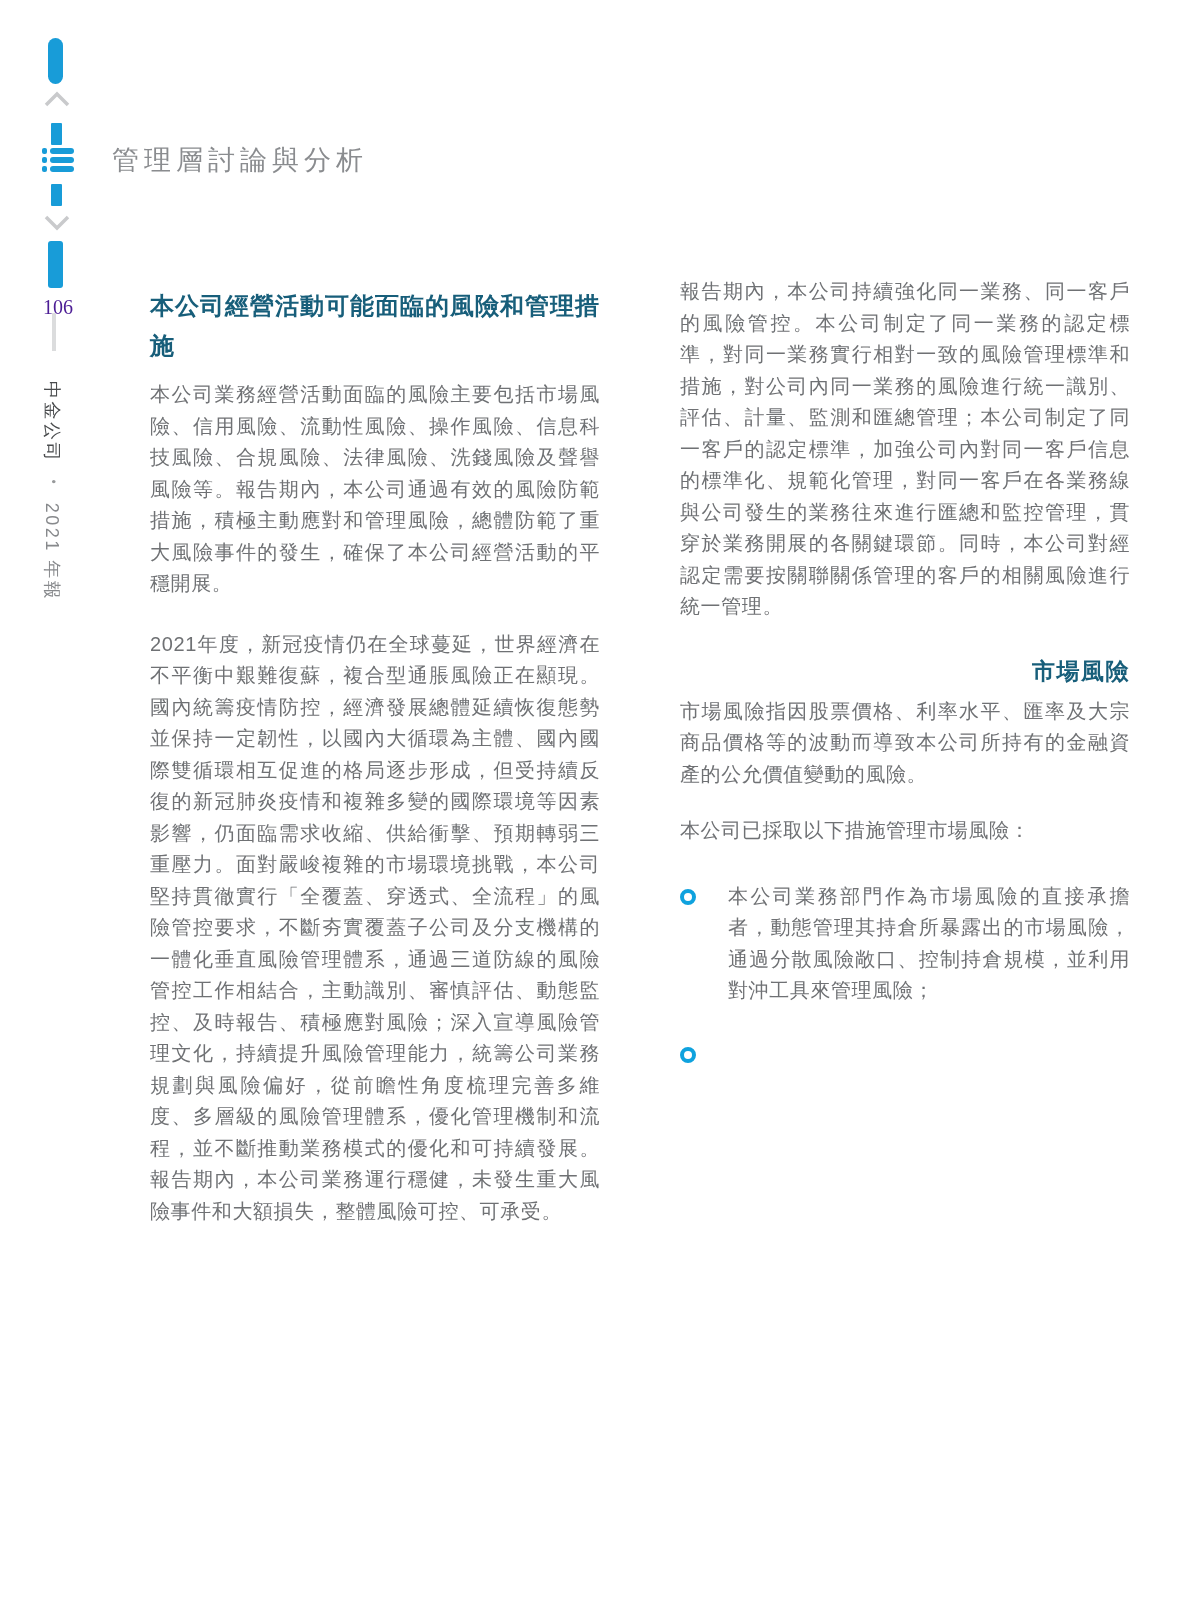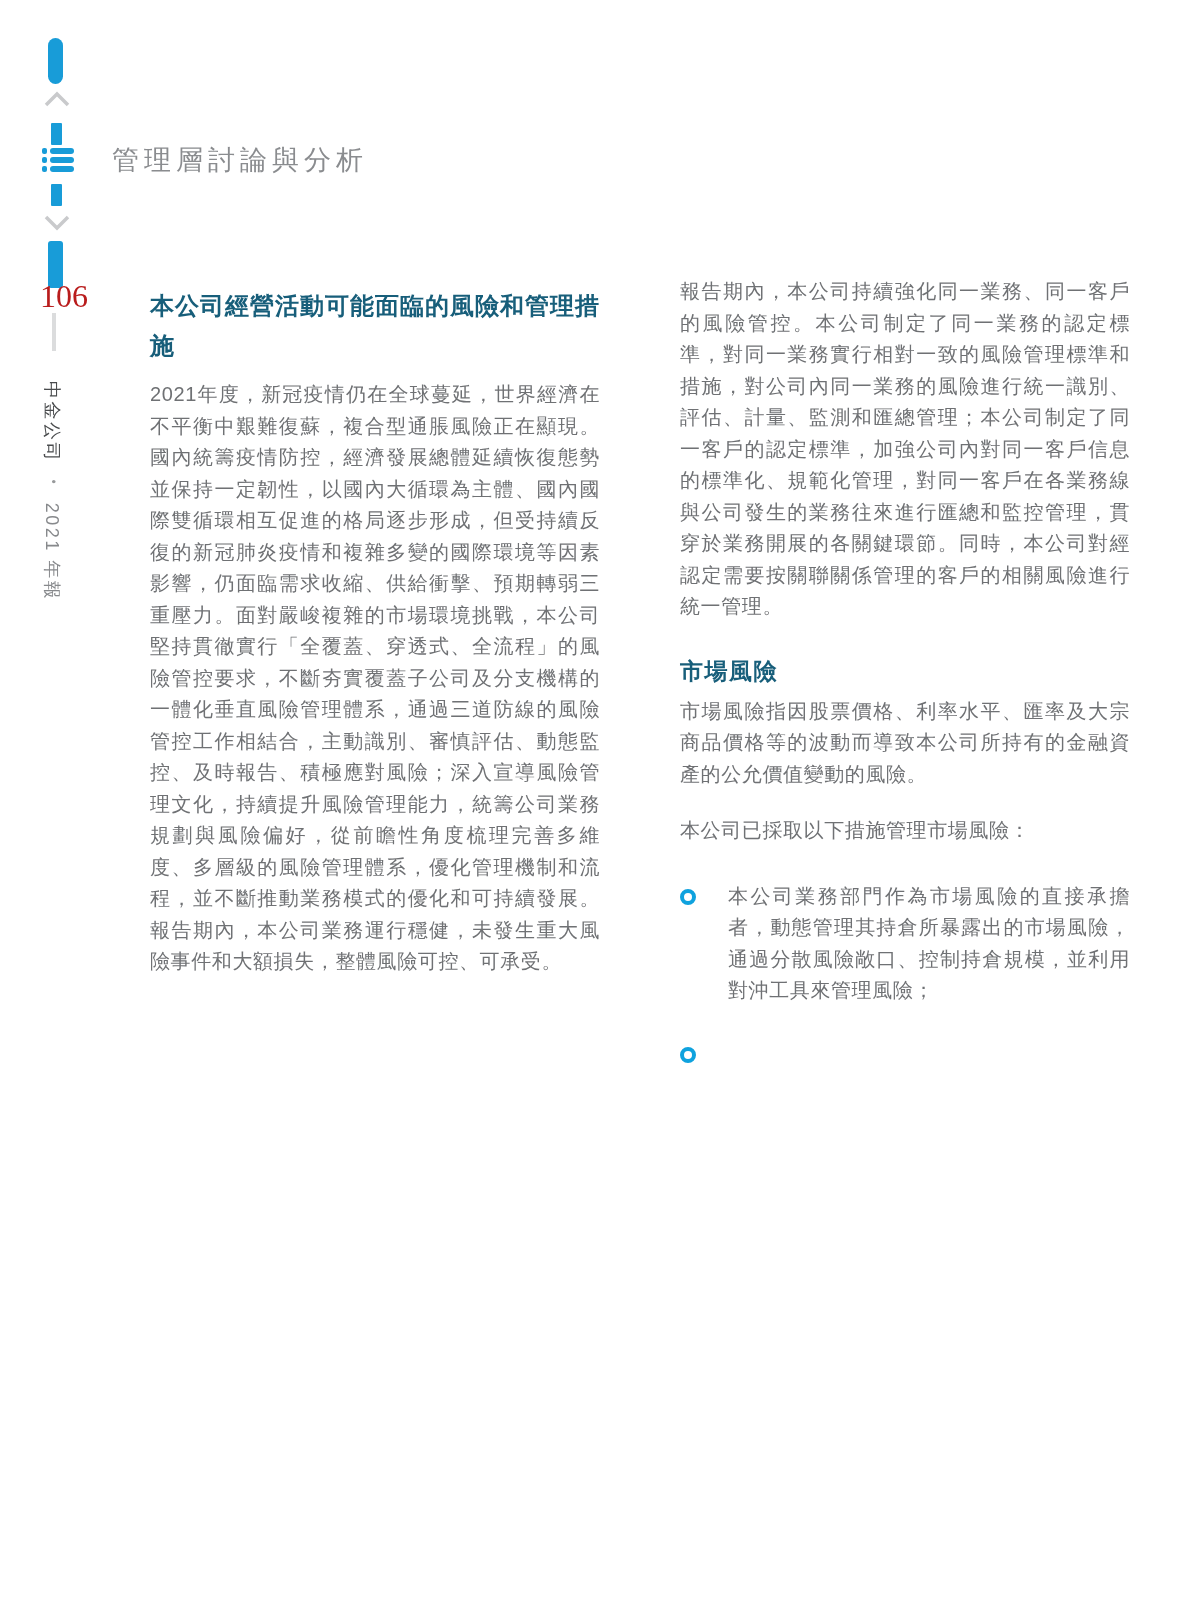--- a/index.html
+++ b/index.html
@@ -21,22 +21,22 @@
   .sq-2 { top:184px; }
   .list-icon { position:absolute; left:42px; top:148px; }
   .list-row { display:flex; align-items:center; height:6px; margin-bottom:3px; }
   .list-dot { width:5px; height:6px; background:#189CD8; border-radius:2px; margin-right:3px; }
   .list-bar { width:24px; height:6px; background:#189CD8; border-radius:3px; }
   .bar-bottom {
     position:absolute; left:48px; top:241px; width:15px; height:47px;
     background:#189CD8; border-radius:3px;
   }
   .page-number {
-    position:absolute; left:40px; top:278px; width:36px; text-align:center;
-    font-family:"Liberation Serif", serif; font-size:32px; color:#b91c1c;
+    position:absolute; left:40px; top:296px; width:36px; text-align:center;
+    font-family:"Liberation Serif", serif; font-size:20px; color:#4c1d95;
   }
   .page-number-rule {
     position:absolute; left:52px; top:313px; width:4px; height:38px; background:#DBDCDD;
   }
   .spine {
     position:absolute; left:64px; top:381px;
     transform:rotate(90deg); transform-origin:0 0;
     white-space:nowrap; font-size:18px; letter-spacing:2.5px;
   }
   .spine-company { color:#494B4D; }
@@ -60,21 +60,21 @@
     text-align:justify; text-justify:inter-ideograph; letter-spacing:0.6px;
   }
   .col p { margin:0; }
 
   .section-heading {
     color:#175E7A; font-size:24px; line-height:40px; font-weight:700;
     letter-spacing:1px; margin:0 0 13px 0; text-align:left;
   }
   .sub-heading {
     color:#175E7A; font-size:23px; line-height:30px; font-weight:700;
-    letter-spacing:1.5px; margin:33px 0 0 0; text-align:left;
+    letter-spacing:1.5px; margin:33px 0 0 0; text-align:right;
   }
 
   .col-left .p-first { margin-bottom:29px; }
   .col-right .market-def { margin-top:10px; }
   .col-right .measures-lead { margin-top:25px; }
 
   .bullet-list { list-style:none; margin:34px 0 0 0; padding:0; }
   .bullet-list li { position:relative; padding-left:48px;margin-top:28px; }
   .bullet-list li + li { margin-top:32px; }
   .ring {
@@ -127,20 +127,21 @@
       <span class="spine-company">中金公司</span>
       <span class="spine-sep">•</span>
       <span class="spine-year">2021 年報</span>
     </div>
   </div>
 
   <h1 class="header-title">管理層討論與分析</h1>
 
   <section class="col col-left">
     <h2 class="section-heading">本公司經營活動可能面臨的風險和管理措施</h2>
+    <p class="p-first">本公司業務經營活動面臨的風險主要包括市場風險、信用風險、流動性風險、操作風險、信息科技風險、合規風險、法律風險、洗錢風險及聲譽風險等。報告期內，本公司通過有效的風險防範措施，積極主動應對和管理風險，總體防範了重大風險事件的發生，確保了本公司經營活動的平穩開展。</p>
     <p>2021年度，新冠疫情仍在全球蔓延，世界經濟在不平衡中艱難復蘇，複合型通脹風險正在顯現。國內統籌疫情防控，經濟發展總體延續恢復態勢並保持一定韌性，以國內大循環為主體、國內國際雙循環相互促進的格局逐步形成，但受持續反復的新冠肺炎疫情和複雜多變的國際環境等因素影響，仍面臨需求收縮、供給衝擊、預期轉弱三重壓力。面對嚴峻複雜的市場環境挑戰，本公司堅持貫徹實行「全覆蓋、穿透式、全流程」的風險管控要求，不斷夯實覆蓋子公司及分支機構的一體化垂直風險管理體系，通過三道防線的風險管控工作相結合，主動識別、審慎評估、動態監控、及時報告、積極應對風險；深入宣導風險管理文化，持續提升風險管理能力，統籌公司業務規劃與風險偏好，從前瞻性角度梳理完善多維度、多層級的風險管理體系，優化管理機制和流程，並不斷推動業務模式的優化和可持續發展。報告期內，本公司業務運行穩健，未發生重大風險事件和大額損失，整體風險可控、可承受。</p>
   </section>
 
   <section class="col col-right">
     <p>報告期內，本公司持續強化同一業務、同一客戶的風險管控。本公司制定了同一業務的認定標準，對同一業務實行相對一致的風險管理標準和措施，對公司內同一業務的風險進行統一識別、評估、計量、監測和匯總管理；本公司制定了同一客戶的認定標準，加強公司內對同一客戶信息的標準化、規範化管理，對同一客戶在各業務線與公司發生的業務往來進行匯總和監控管理，貫穿於業務開展的各關鍵環節。同時，本公司對經認定需要按關聯關係管理的客戶的相關風險進行統一管理。</p>
 
     <h3 class="sub-heading">市場風險</h3>
 
     <p class="market-def">市場風險指因股票價格、利率水平、匯率及大宗商品價格等的波動而導致本公司所持有的金融資產的公允價值變動的風險。</p>
 

